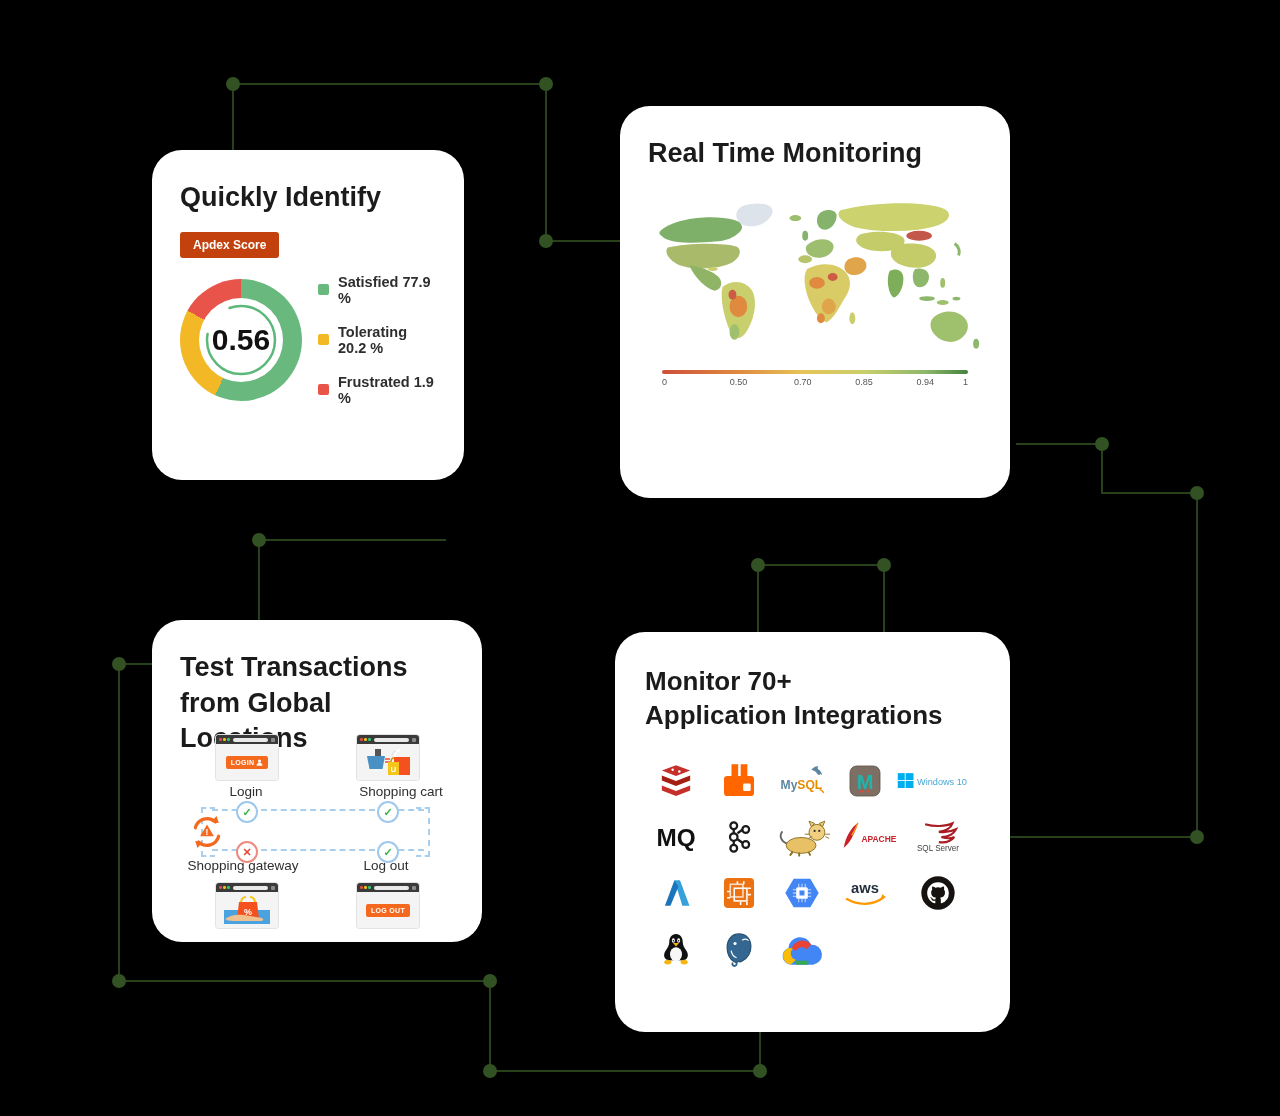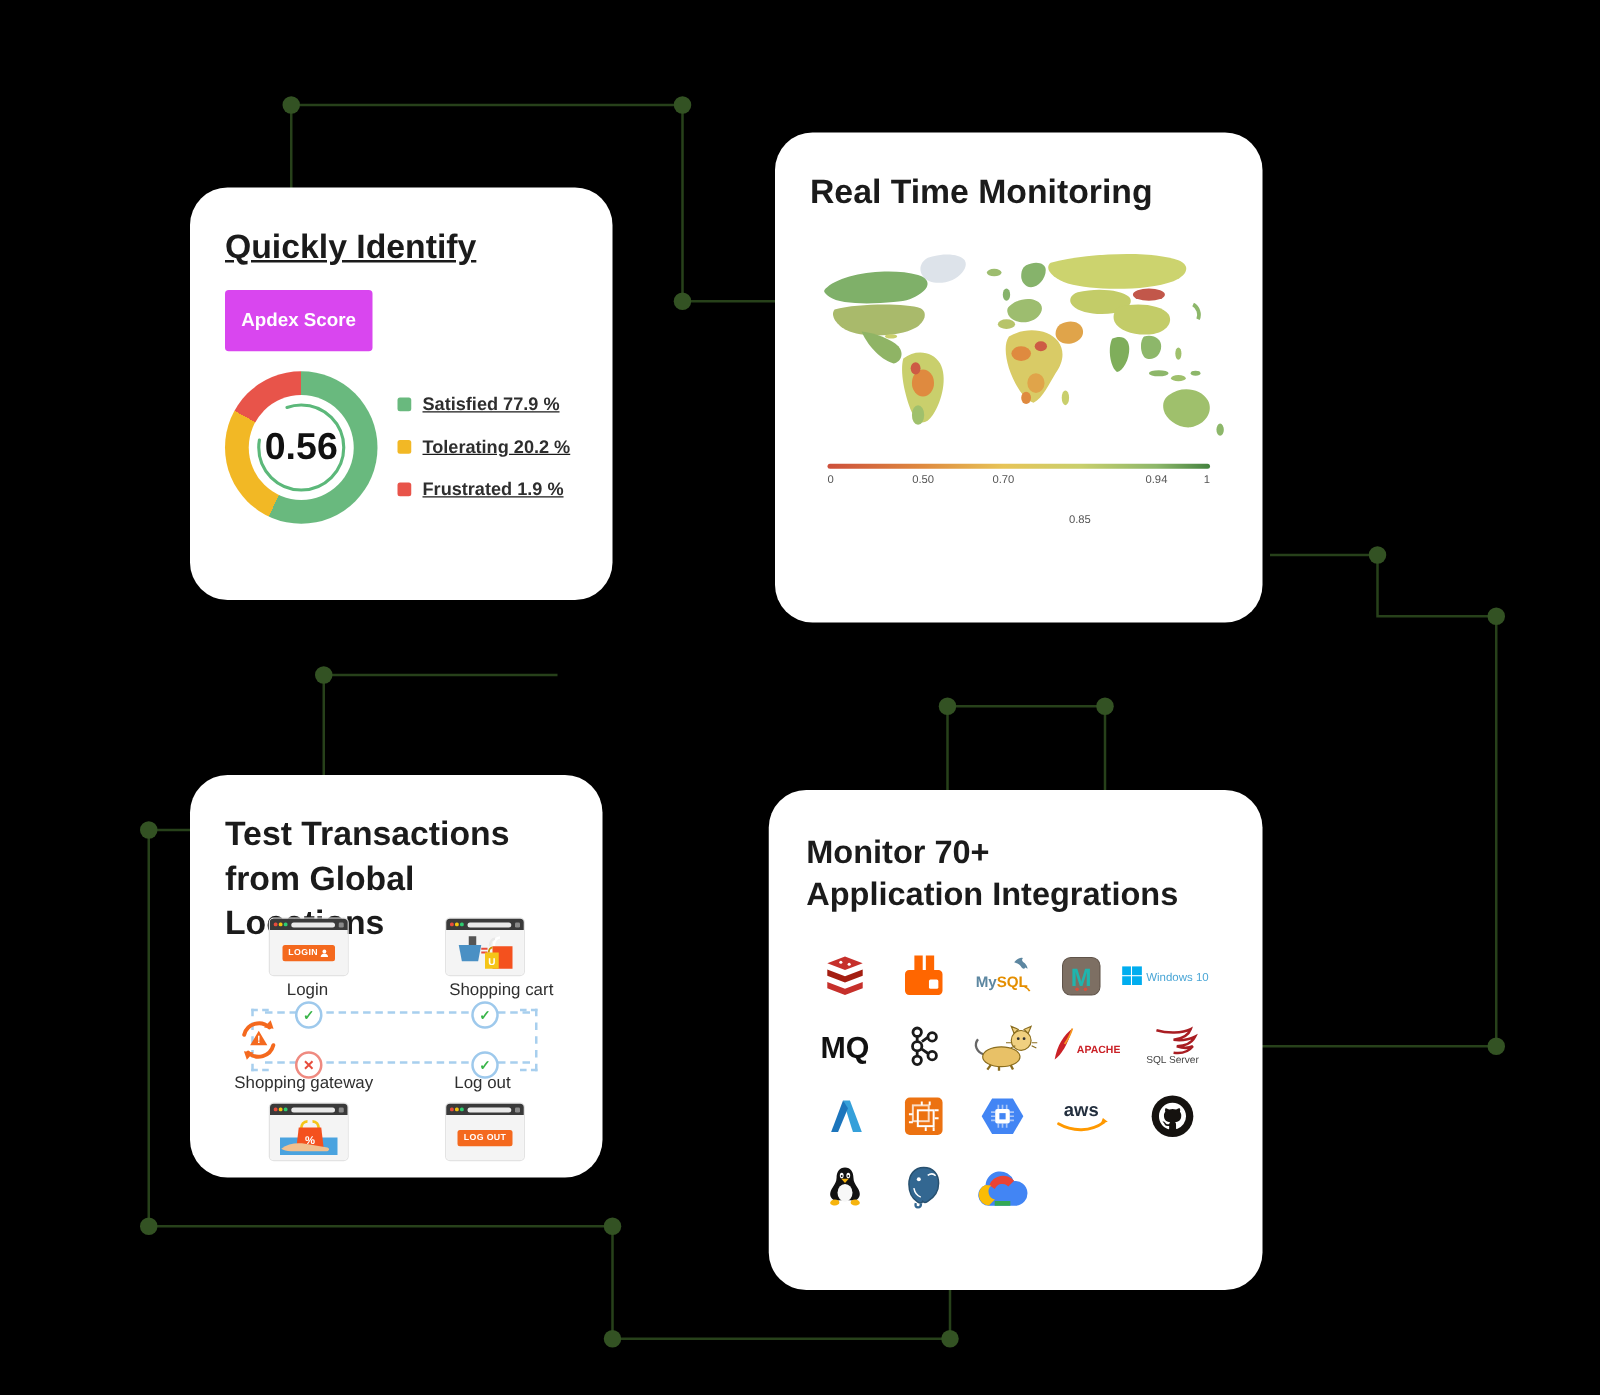--- a/index.html
+++ b/index.html
@@ -3,23 +3,23 @@
 <meta charset="utf-8">
 <style>
   html,body{margin:0;padding:0;background:#000;}
   .stage{position:relative;width:1280px;height:1116px;background:#000;overflow:hidden;
          font-family:"Liberation Sans",sans-serif;color:#1b1b1b;}
   .connectors{position:absolute;left:0;top:0;width:1280px;height:1116px;}
   .card{position:absolute;background:#fff;border-radius:30px;box-sizing:border-box;}
   .card-title{font-weight:bold;font-size:27px;line-height:1.32;color:#1b1b1b;}
 
   
-  .card-apdex{left:152px;top:150px;width:338px;height:330px;padding:30px 28px;text-decoration:underline;}
-  .apdex-badge{display:inline-block;margin-top:16px;background:#d946ef;color:#fff;
-               font-weight:bold;font-size:15px;padding:16px 13px;border-radius:3px;}
+  .card-apdex{left:152px;top:150px;width:312px;height:330px;padding:30px 28px;}
+  .apdex-badge{display:inline-block;margin-top:16px;background:#c2410c;color:#fff;
+               font-weight:bold;font-size:12px;padding:6px 13px;border-radius:3px;}
   .gauge-row{display:flex;align-items:center;gap:16px;margin-top:16px;}
   .donut{position:relative;width:122px;height:122px;border-radius:50%;flex:0 0 auto;}
   .donut-hole{position:absolute;inset:19px;background:#fff;border-radius:50%;
               display:flex;align-items:center;justify-content:center;}
   .donut-arc{position:absolute;inset:0;}
   .score{font-weight:bold;font-size:30px;color:#111;position:relative;z-index:2;}
   .legend{display:flex;flex-direction:column;gap:18px;}
   .legend-item{display:flex;align-items:center;gap:9px;}
   .swatch{width:11px;height:11px;border-radius:2px;flex:0 0 auto;}
   .legend-label{font-size:14.5px;font-weight:bold;color:#2e2e2e;}
@@ -168,21 +168,21 @@
         <ellipse cx="314" cy="104" rx="4" ry="2" fill="#8db76a"></ellipse>
         <path d="M292 122c10-8 26-6 32 4 5 9-2 20-14 22-10 1-20-6-22-14-1-5 0-9 4-12z" fill="#9fc06c"></path>
         <ellipse cx="334" cy="150" rx="3" ry="5" fill="#8db76a"></ellipse>
       </svg>
       <div class="scale-wrap">
         <div class="scale-bar"></div>
         <div class="scale-labels">
             <span style="left: 0%;">0</span>
             <span style="left: 25%;">0.50</span>
             <span style="left: 46%;">0.70</span>
-            <span style="left: 66%; margin-top: 32px;">0.85</span>
+            <span style="left: 66%;">0.85</span>
             <span style="left: 86%;">0.94</span>
             <span style="left: 100%;">1</span>
           </div>
       </div>
     </div>
   </div>
 
 
   <div class="card card-trans">
     <div class="card-title">

